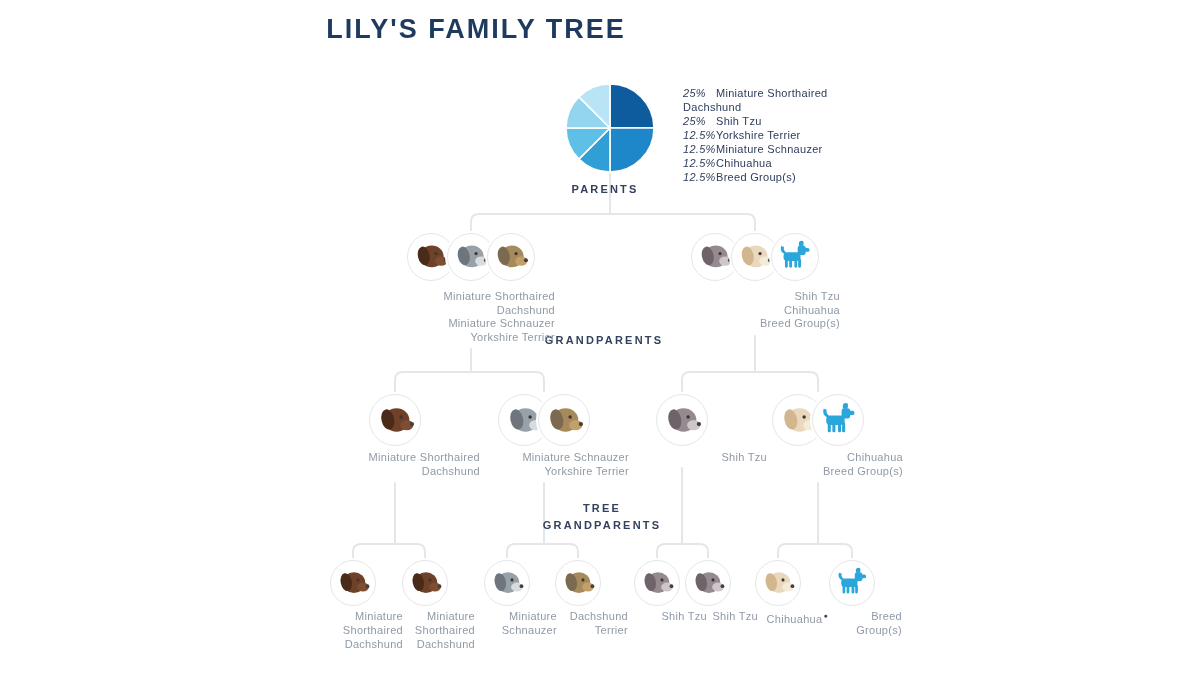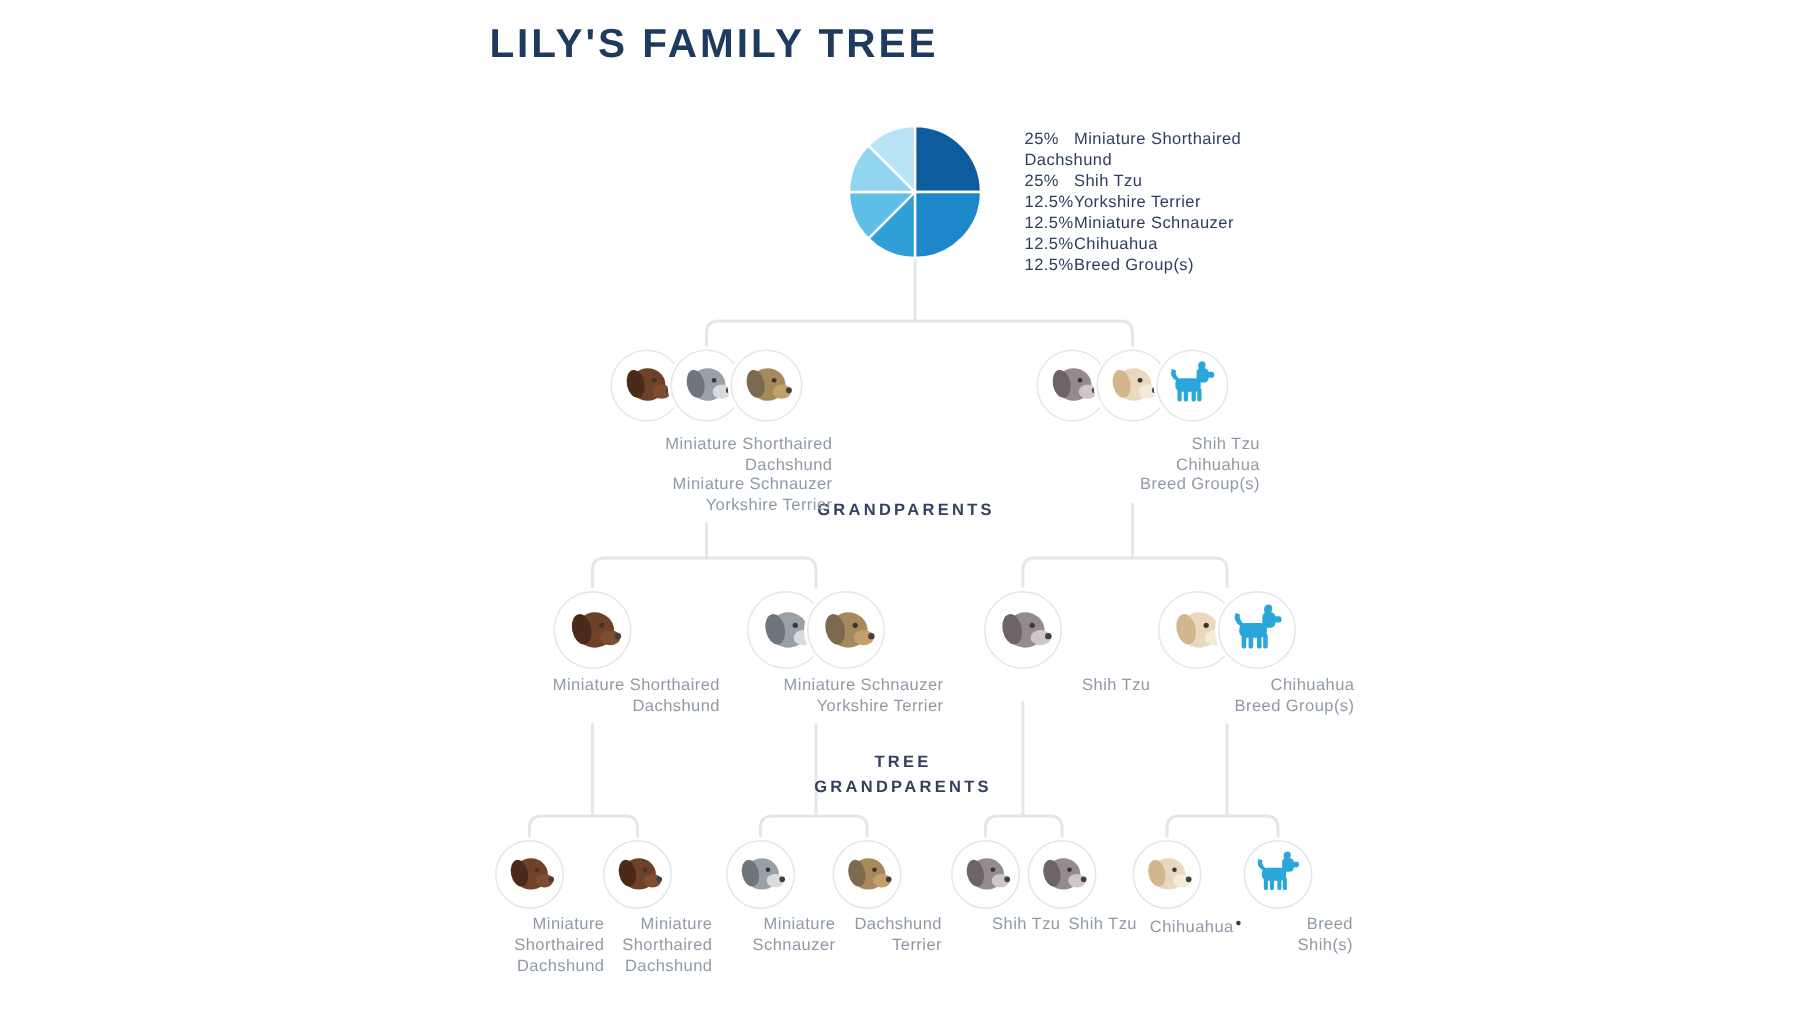--- a/index.html
+++ b/index.html
@@ -14,21 +14,21 @@
     font-size:27px;font-weight:bold;letter-spacing:2px;color:#1e3a5f;
   }
   
   .section{
     width:200px;text-align:center;font-size:11px;font-weight:bold;
     letter-spacing:2.2px;color:#33415f;line-height:17px;white-space:pre-line;
   }
   
   .legend{left:683px;top:86px;width:172px;font-size:11px;line-height:14px;
     letter-spacing:.3px;color:#2e3d5c;font-weight:500;}
-  .lg-pct{display:inline-block;min-width:33px;}
+  .lg-pct{display:inline-block;min-width:33px;font-style:italic;}
   
   .label{
     text-align:right;font-size:11px;line-height:13.5px;color:#8f9aa6;
     letter-spacing:.3px;white-space:pre-line;
   }
   .w170{width:170px;}
   .w100{width:100px;line-height:14px;}
   .label sup{font-size:7px;color:#3a3f4a;vertical-align:super;margin-left:1px;}
   
   .photos{display:flex;align-items:center;}
@@ -116,20 +116,21 @@
 
   <div class="abs legend">
     <div><span class="lg-pct">25%</span><span>Miniature Shorthaired Dachshund</span></div>
     <div><span class="lg-pct">25%</span><span>Shih Tzu</span></div>
     <div><span class="lg-pct">12.5%</span><span>Yorkshire Terrier</span></div>
     <div><span class="lg-pct">12.5%</span><span>Miniature Schnauzer</span></div>
     <div><span class="lg-pct">12.5%</span><span>Chihuahua</span></div>
     <div><span class="lg-pct">12.5%</span><span>Breed Group(s)</span></div>
   </div>
 
+  <div class="abs section" style="left:505px;top:181px">PARENTS</div>
   <div class="abs section" style="left:504px;top:332px">GRANDPARENTS</div>
   <div class="abs section" style="left:502px;top:500px">TREE
 GRANDPARENTS</div>
 
   <div class="abs photos" style="left:407px;top:233px">
     <div class="photo dachshund">
         <svg viewBox="0 0 40 40">
           <use href="#dog-head"></use>
         </svg>
       </div>
@@ -279,15 +280,15 @@
 Shorthaired
 Dachshund</div>
   <div class="abs label w100" style="left:457px;top:609px">Miniature
 Schnauzer</div>
   <div class="abs label w100" style="left:528px;top:609px">Dachshund
 Terrier</div>
   <div class="abs label w100" style="left:607px;top:609px">Shih Tzu</div>
   <div class="abs label w100" style="left:658px;top:609px">Shih Tzu</div>
   <div class="abs label w100" style="left:728px;top:609px"><span>Chihuahua</span><sup>●</sup></div>
   <div class="abs label w100" style="left:802px;top:609px">Breed
-Shih(s)</div>
+Group(s)</div>
 
 </div>
 
 </body></html>

